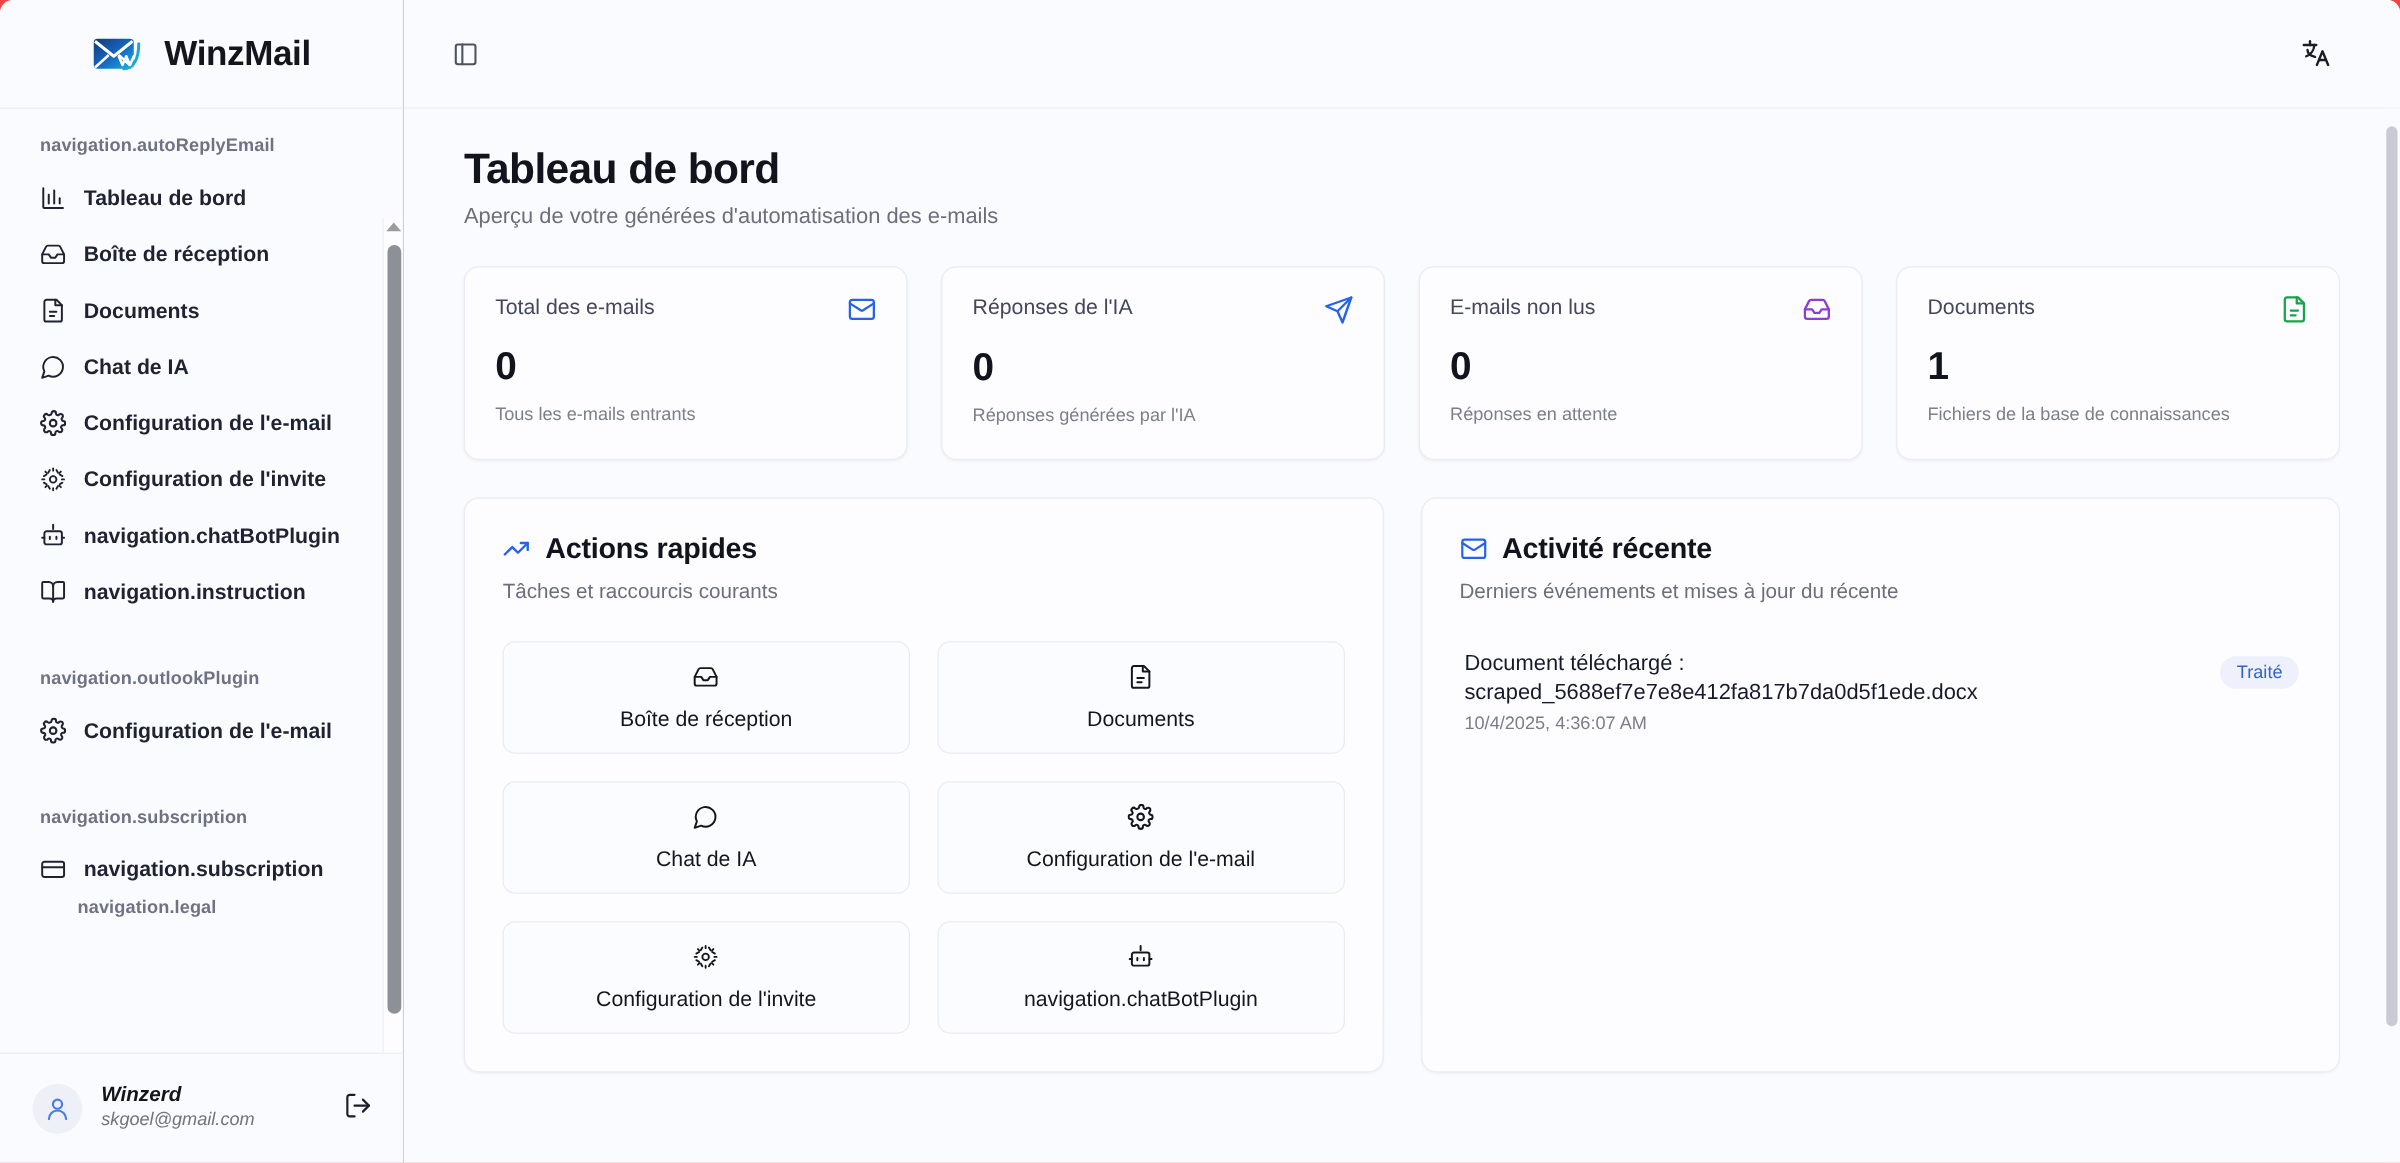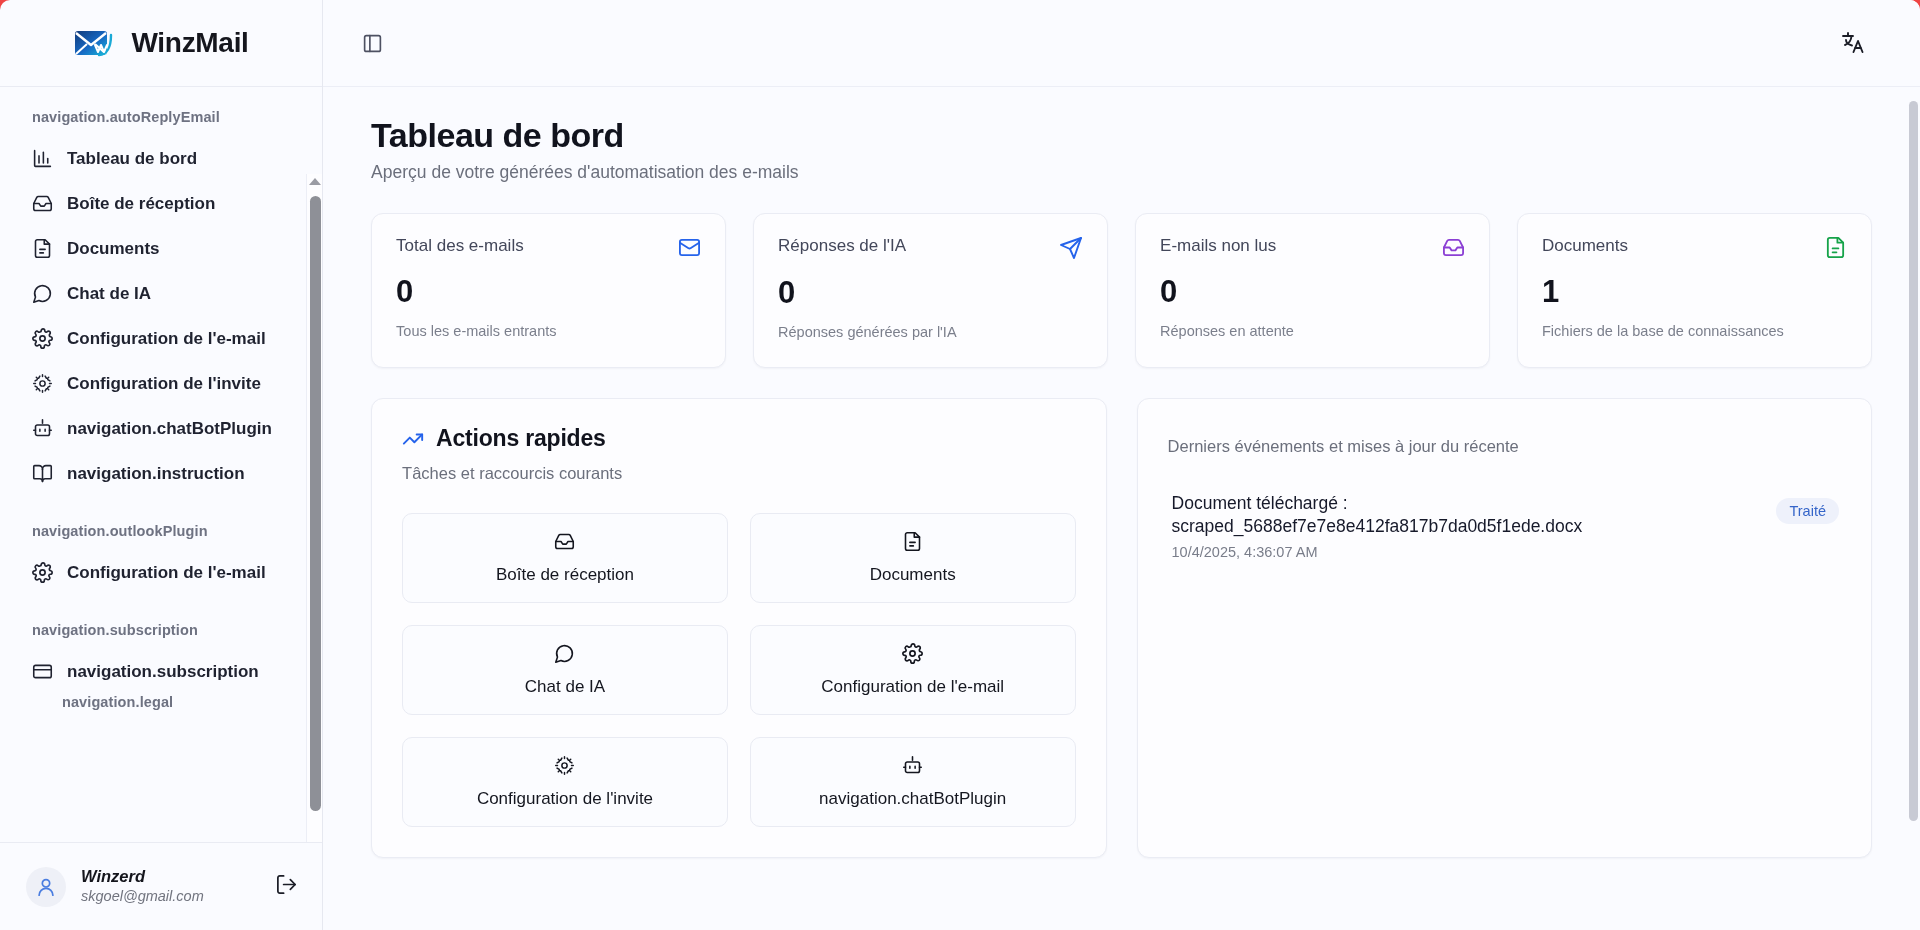--- a/index.html
+++ b/index.html
@@ -53,21 +53,21 @@
     padding: 22px 0 0 0;
     position: relative;
   }
   .nav-inner { padding: 0 22px 0 30px; font-weight: bold; }
   .nav-group-label {
     font-size: 14.5px;
     color: #6e7282;
     margin: 0 0 11px 2px;
     letter-spacing: 0.1px;
   }
-  .nav-group + .nav-group { margin-top: 27px; }
+  .nav-group + .nav-group { margin-top: 39px; }
   .nav-item {
     display: flex;
     align-items: center;
     gap: 14px;
     height: 45px;
     padding: 0 8px 0 2px;
     border-radius: 8px;
     color: #1f2230;
     font-size: 17px;
     cursor: pointer;
@@ -619,20 +619,29 @@
                     <path d="M9 13v2M15 13v2"></path>
                   </svg>
               </span>
               <span class="action-label">navigation.chatBotPlugin</span>
             </div>
 
           </div>
         </div>
 
         <div class="panel">
+          <div class="panel-title">
+            <span style="color:#2563eb;display:flex">
+              <svg viewBox="0 0 24 24" width="22" height="22" fill="none" stroke="currentColor" stroke-width="1.9" stroke-linecap="round" stroke-linejoin="round">
+                  <rect x="2" y="4" width="20" height="16" rx="2"></rect>
+                  <path d="m22 7-8.97 5.7a1.94 1.94 0 0 1-2.06 0L2 7"></path>
+                </svg>
+            </span>
+            <span>Activité récente</span>
+          </div>
           <div class="panel-sub">Derniers événements et mises à jour du récente</div>
 
           <div class="activity-list">
             <div class="activity-row">
               <div class="activity-main">
                 <div class="activity-title">Document téléchargé : scraped_5688ef7e7e8e412fa817b7da0d5f1ede.docx</div>
                 <div class="activity-time">10/4/2025, 4:36:07 AM</div>
               </div>
               <div class="badge">Traité</div>
             </div>

